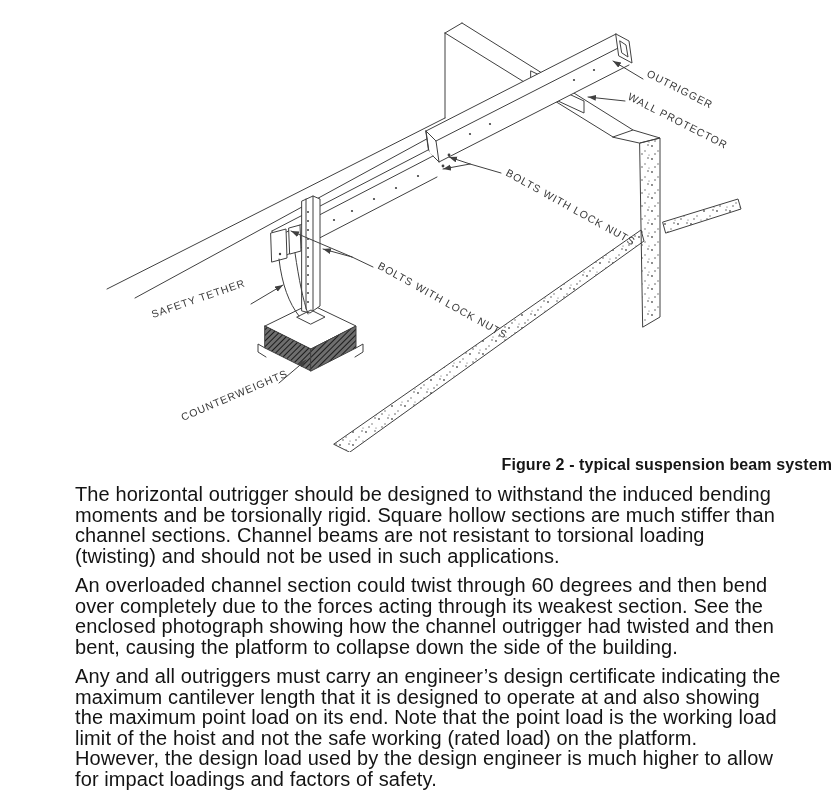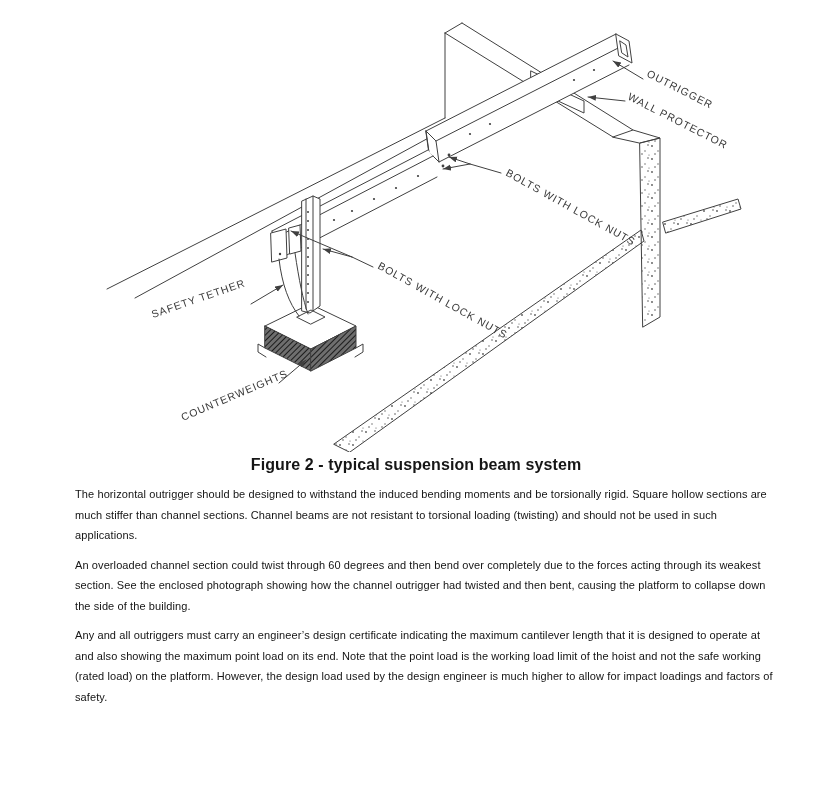--- a/index.html
+++ b/index.html
@@ -6,26 +6,26 @@
   .page{
     position:relative;width:832px;height:811px;background:#ffffff;overflow:hidden;
     font-family:"Liberation Sans",sans-serif;color:#141414;
   }
   .diagram{display:block;width:832px;height:452px;}
   .dlabel{
     font-family:"Liberation Sans",sans-serif;
     font-size:10.5px;letter-spacing:1px;fill:#3a3a3a;
   }
   .caption{
-    text-align:center;font-size:16px;font-weight:bold;color:#161616;
+    text-align:right;font-size:16px;font-weight:bold;color:#161616;
     margin:4px 0 10px 0;letter-spacing:0.1px;
   }
   .bodytext{margin:0 50px 0 75px;width:706px;}
   .body-par{
-    font-size:11px;line-height:20.5px;letter-spacing:0.1px;
+    font-size:20px;line-height:20.5px;letter-spacing:0.1px;
     margin:0 0 9px 0;color:#141414;
   }
   svg line, svg path, svg polyline{stroke-linecap:round;}
 </style>
 </head>
 <body>
 
 <div class="page">
 
   <svg class="diagram" viewBox="0 0 832 452" fill="none" stroke="#404040" stroke-width="1">

